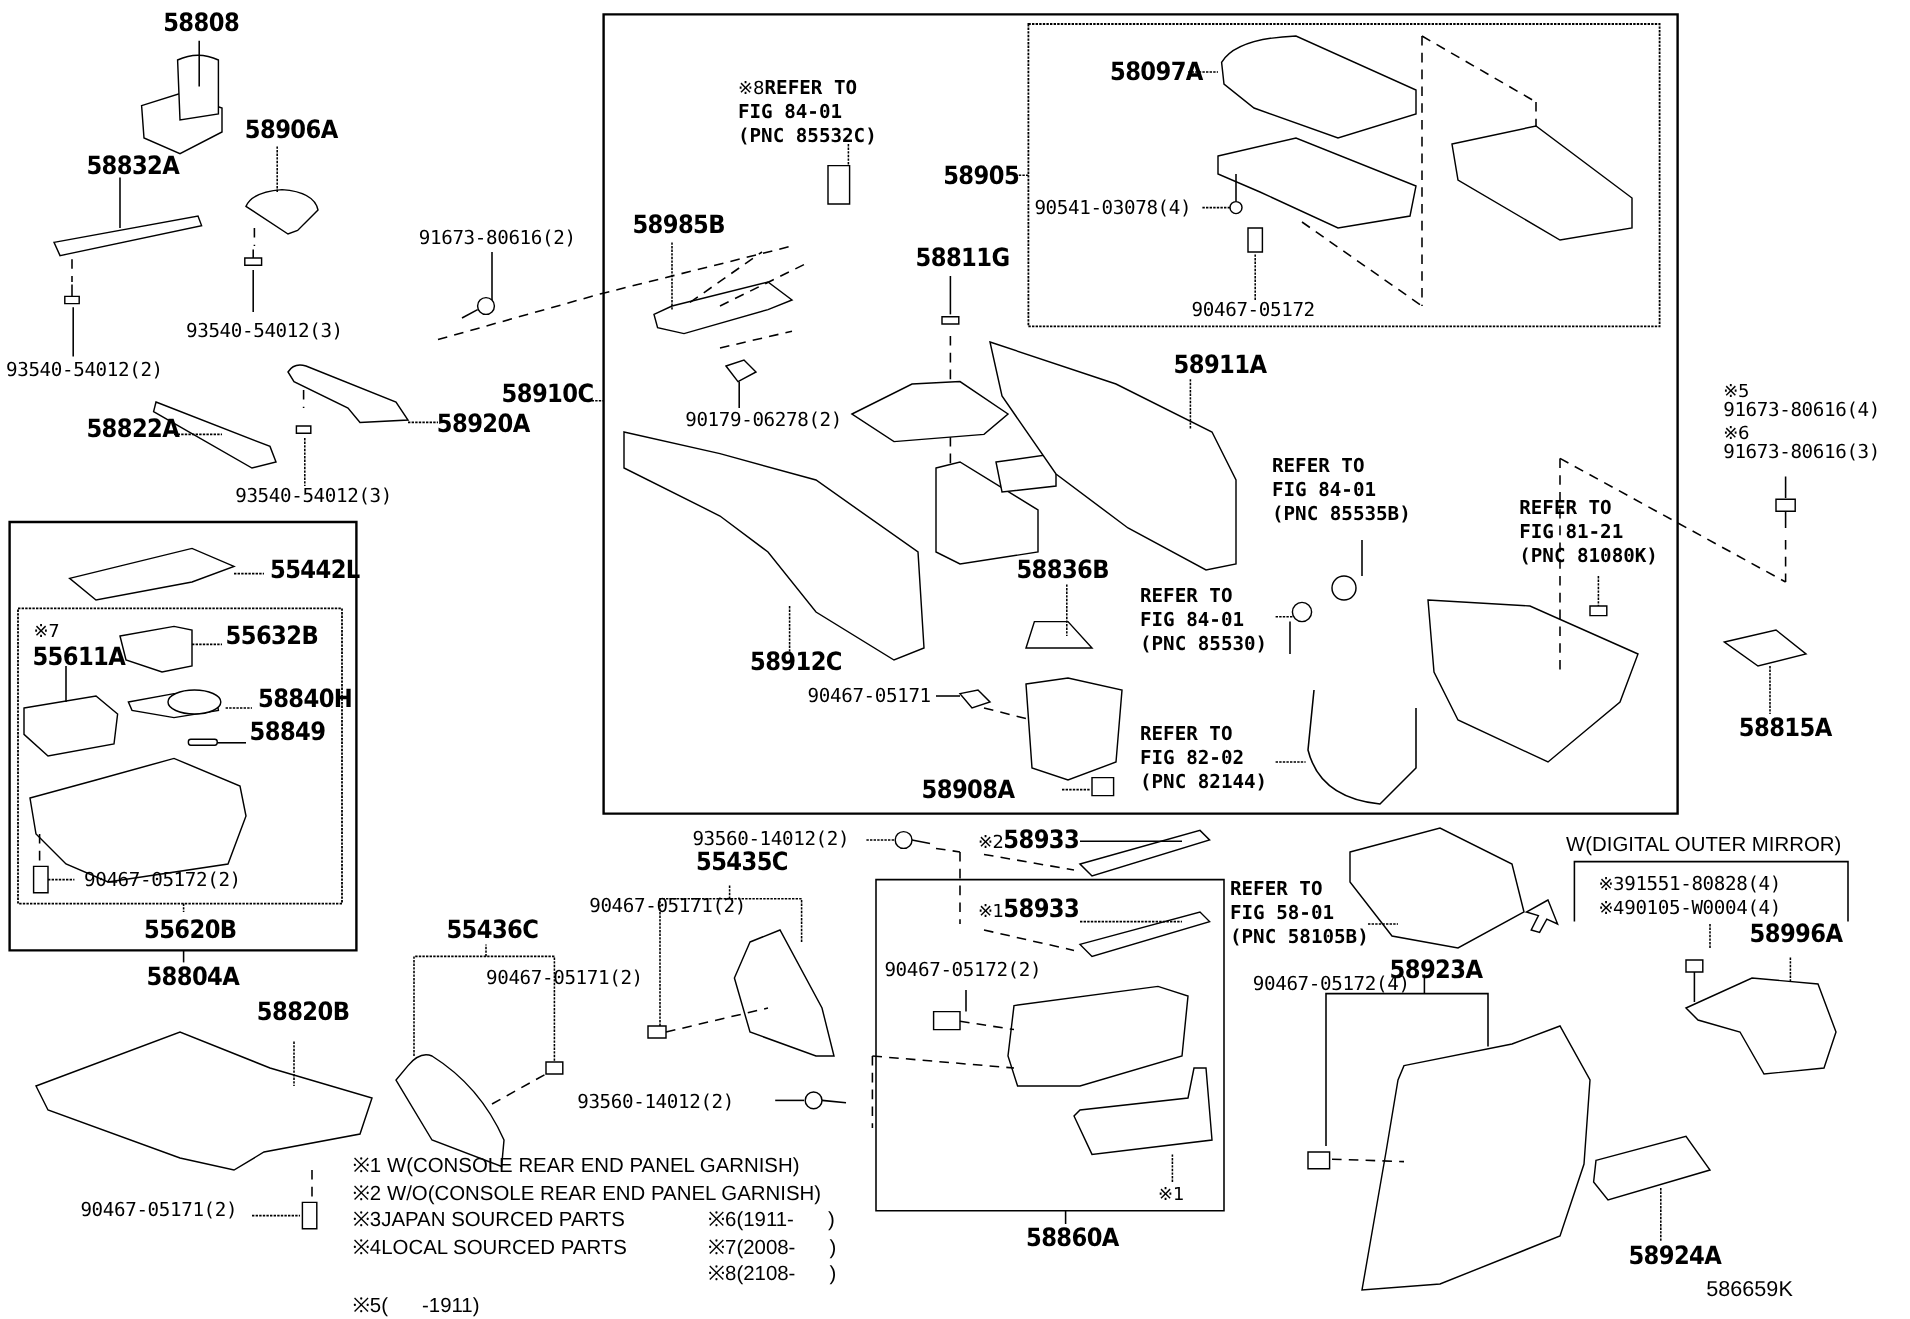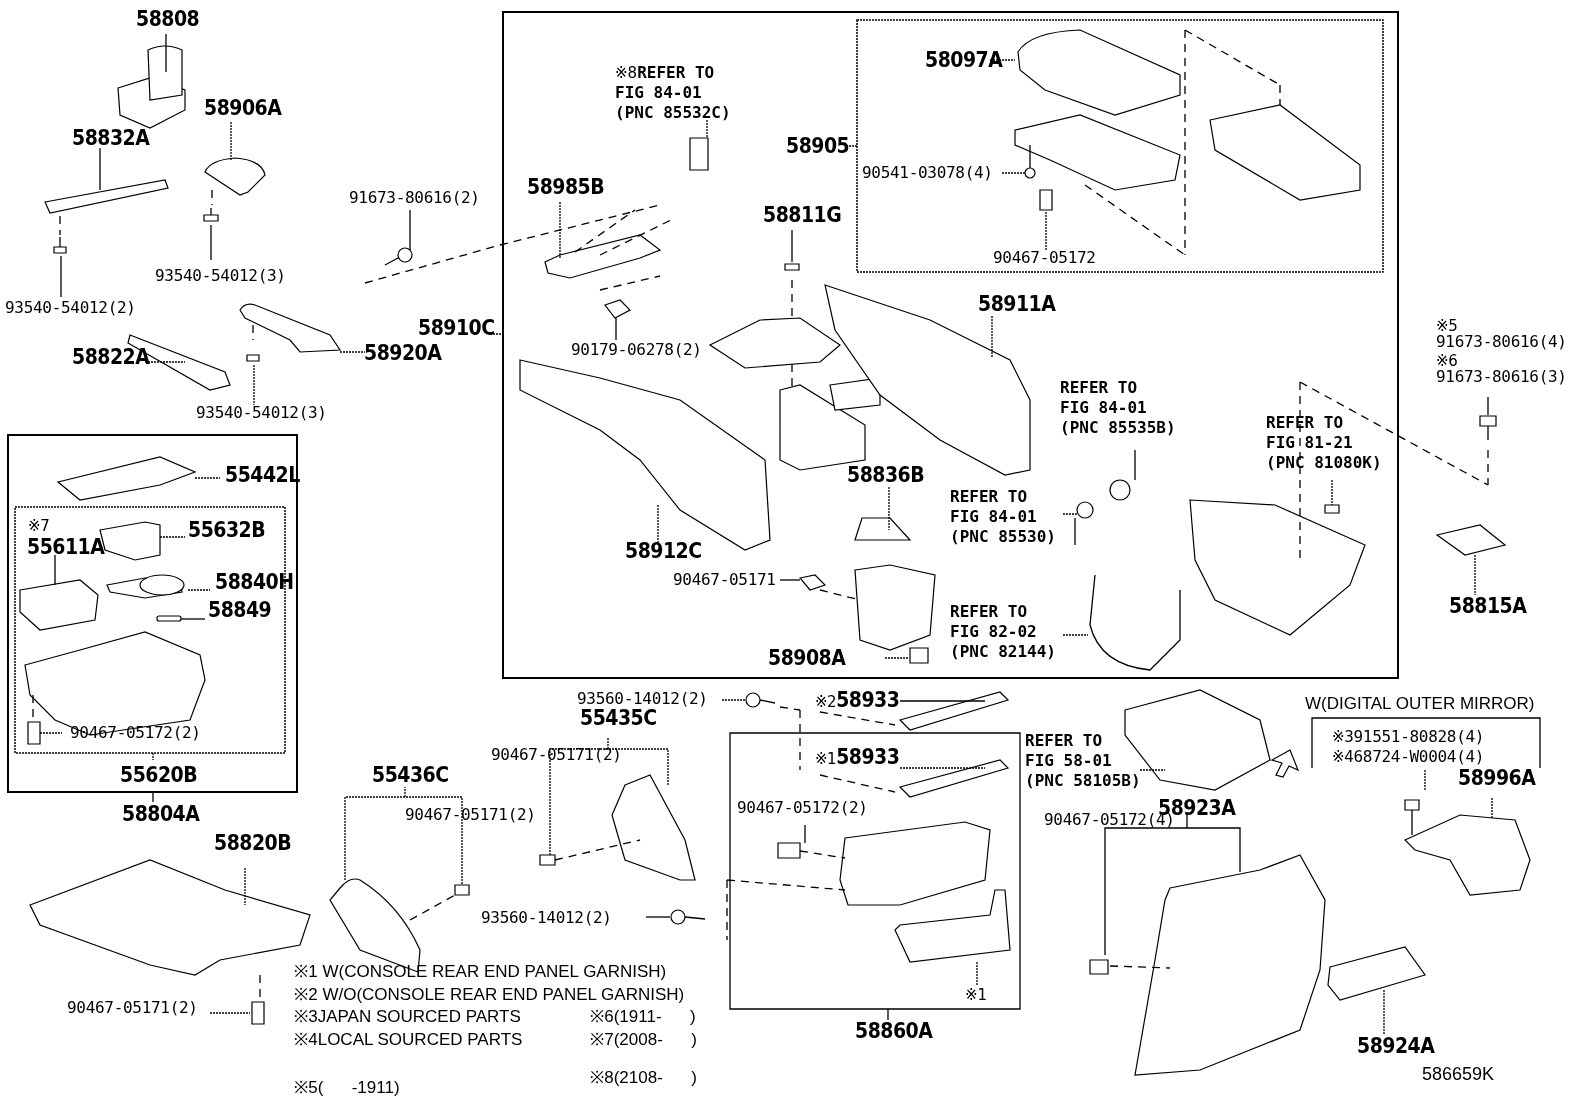--- a/index.html
+++ b/index.html
@@ -343,21 +343,21 @@
 <div class="sub" style="left:737px;top:800px;">90467-05172(2)</div>
 <div class="sub" style="left:481px;top:910px;">93560-14012(2)</div>
 <div style="position:absolute;left:965px;top:985px;"><span class="mark">※1</span></div>
 <div class="lbl" style="left:855px;top:1021px;">58860A</div>
 <div class="lbl" style="left:1158px;top:798px;">58923A</div>
 <div class="sub" style="left:1044px;top:812px;">90467-05172(4)</div>
 <div class="lbl" style="left:1357px;top:1036px;">58924A</div>
 <div class="lbl" style="left:1458px;top:768px;">58996A</div>
 <div class="note" style="left:1305px;top:695px;">W(DIGITAL OUTER MIRROR)</div>
 <div class="sub" style="left:1332px;top:729px;"><span class="mark">※3</span><span>91551-80828(4)</span></div>
-<div class="sub" style="left:1332px;top:749px;"><span class="mark">※4</span><span>68724-W0004(4)</span></div>
+<div class="sub" style="left:1332px;top:749px;"><span class="mark">※4</span><span>90105-W0004(4)</span></div>
 <div class="sub" style="left:1436px;top:318px;"><span class="mark">※5</span></div>
 <div class="sub" style="left:1436px;top:334px;">91673-80616(4)</div>
 <div class="sub" style="left:1436px;top:353px;"><span class="mark">※6</span></div>
 <div class="sub" style="left:1436px;top:369px;">91673-80616(3)</div>
 
 
 <div class="ref" style="left:615px;top:63px;"><span class="mark">※8</span><span>REFER TO
 FIG 84-01
 (PNC 85532C)</span></div>
 <div class="ref" style="left:1060px;top:378px;">REFER TO
@@ -378,17 +378,17 @@
 
 
 <div>
   <div class="note" style="left:294px;top:963px;"><span>※1</span> <span>W(CONSOLE REAR END PANEL GARNISH)</span></div>
   <div class="note" style="left:294px;top:986px;"><span>※2</span> <span>W/O(CONSOLE REAR END PANEL GARNISH)</span></div>
   <div class="note" style="left:294px;top:1008px;"><span>※3</span><span>JAPAN SOURCED PARTS</span></div>
   <div class="note" style="left:294px;top:1031px;"><span>※4</span><span>LOCAL SOURCED PARTS</span></div>
   <div class="note" style="left:294px;top:1053px;margin-top:26px;"><span>※5</span><span>(      -1911)</span></div>
   <div class="note" style="left:590px;top:1008px;"><span>※6</span><span>(1911-      )</span></div>
   <div class="note" style="left:590px;top:1031px;"><span>※7</span><span>(2008-      )</span></div>
-  <div class="note" style="left:590px;top:1053px;margin-top:16px;"><span>※8</span><span>(2108-      )</span></div>
+  <div class="note" style="left:590px;top:1053px;"><span>※8</span><span>(2108-      )</span></div>
 </div>
 
 <div class="fig-id">586659K</div>
 </div>
 
 </body></html>

